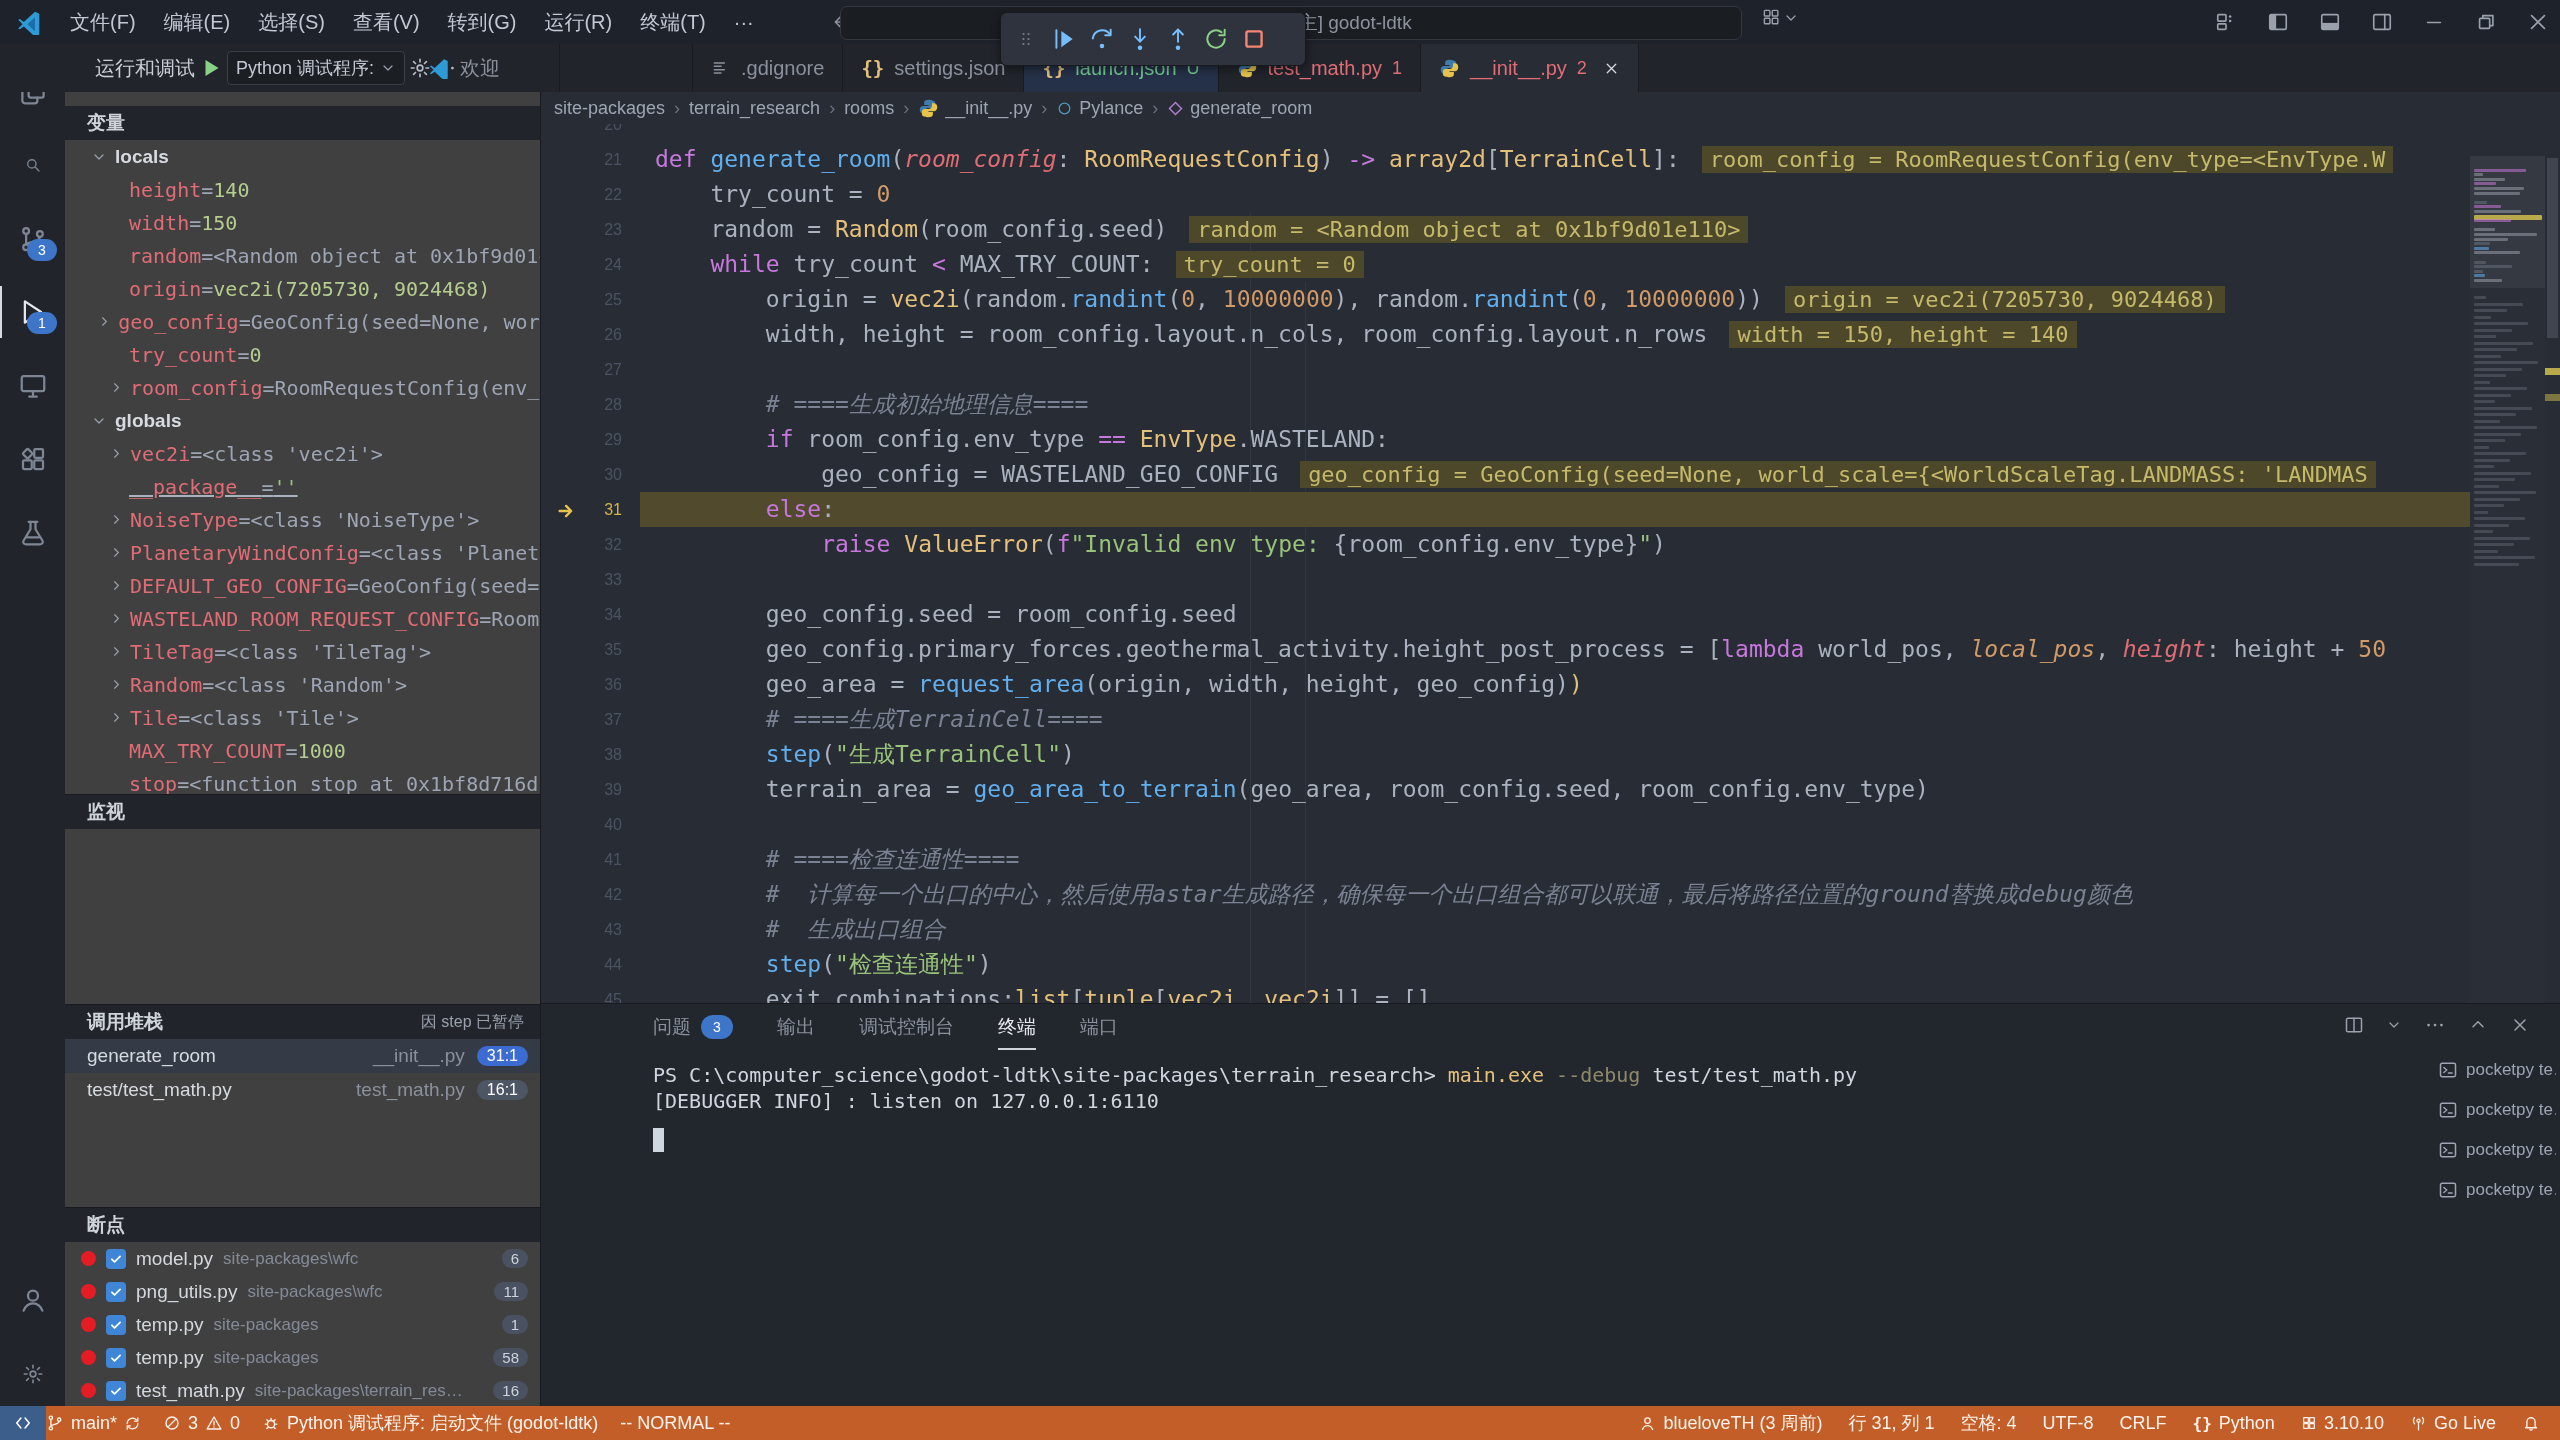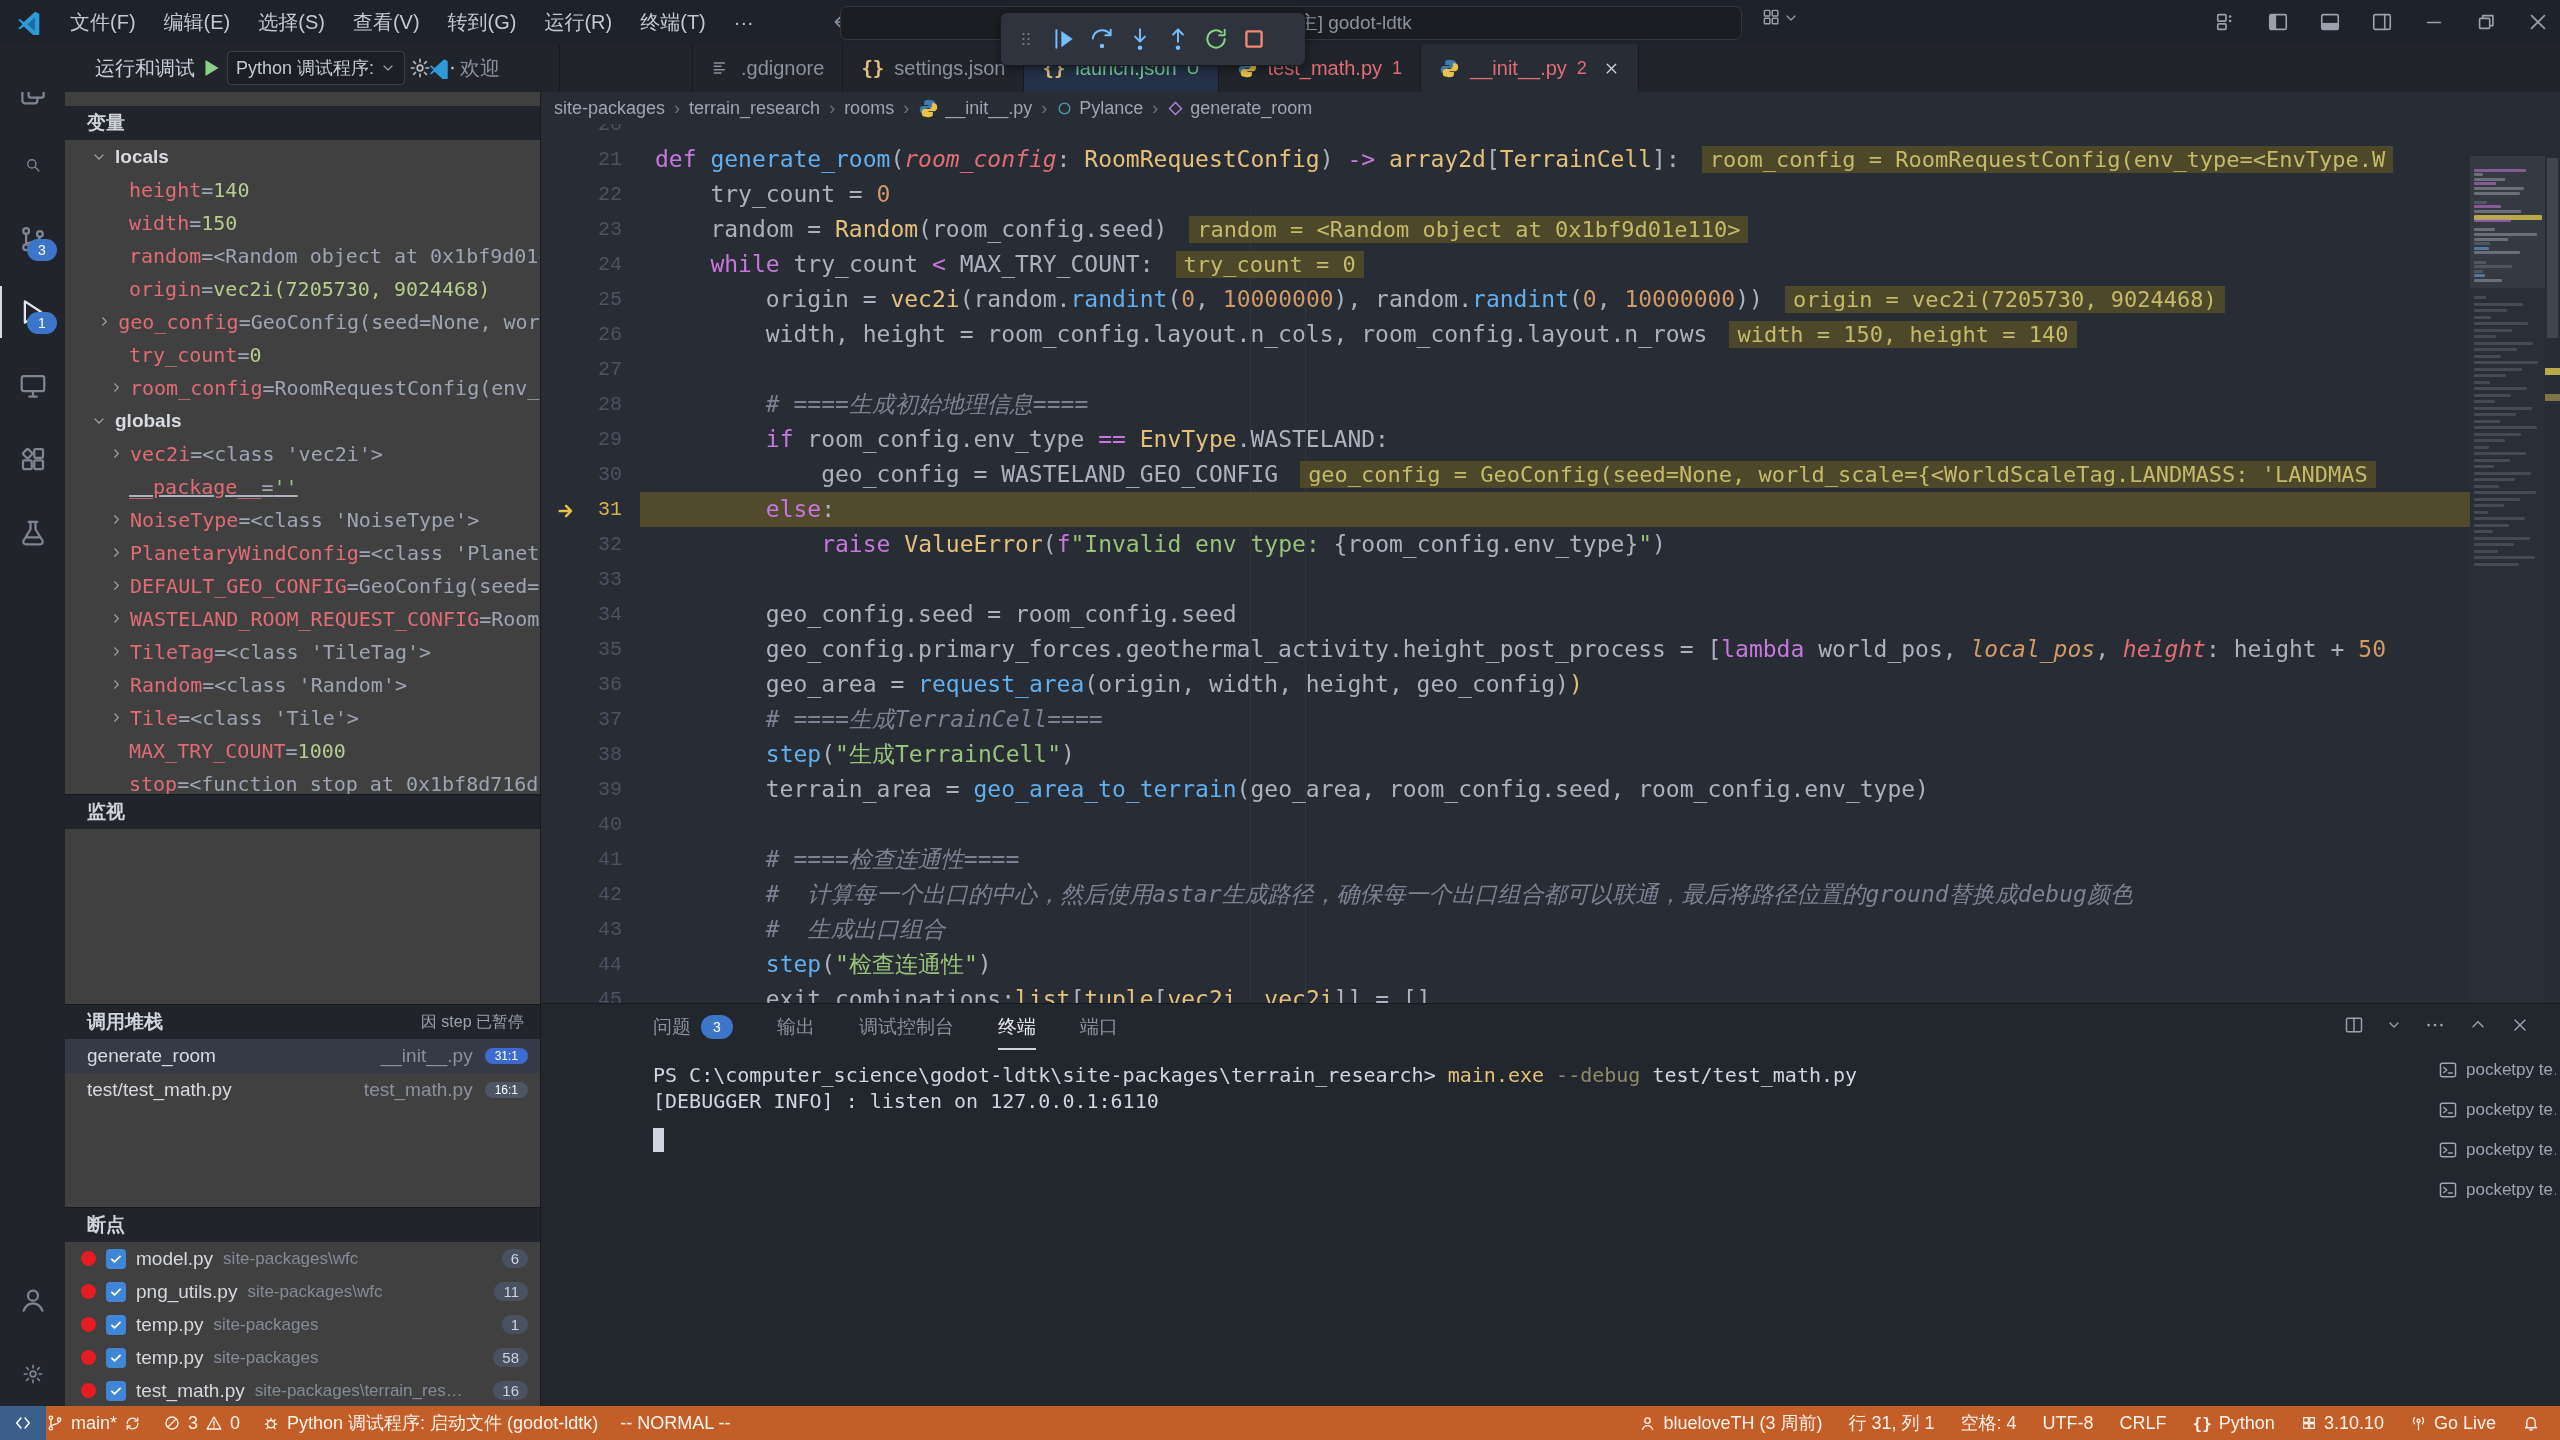--- a/index.html
+++ b/index.html
@@ -61,38 +61,38 @@
   .var-row{height:33px;display:flex;align-items:center;white-space:nowrap;overflow:hidden;}
   .var-name{color:#e06c75;}
   .var-punc{color:#9da5b4;}
   .v-num{color:#b5ce8f;} .v-obj{color:#9da5b4;} .v-str{color:#98c379;}
   .tw{color:#9aa1ad;flex:none;}
   .grp-label{color:#d7dae0;font-weight:bold;font-family:"Liberation Sans",sans-serif;font-size:19px;}
   .stack-row{height:34px;display:flex;align-items:center;padding:0 12px 0 22px;font-size:19px;gap:12px;}
   .stack-row.sel{background:#343b47;}
   .stack-name{color:#d7dae0;}
   .stack-file{color:#8a919d;margin-left:auto;}
-  .stack-badge{flex:none;padding:1px 10px;border-radius:12px;font-size:12px;color:#fff;}
+  .stack-badge{flex:none;padding:1px 10px;border-radius:12px;font-size:16px;color:#fff;}
   .bp-row{height:33px;display:flex;align-items:center;padding:0 12px 0 16px;gap:10px;font-size:19px;white-space:nowrap;overflow:hidden;}
   .bp-dot{width:15px;height:15px;border-radius:50%;background:#e51c23;flex:none;}
   .bp-check{width:20px;height:20px;border-radius:4px;background:#3f87d6;display:flex;align-items:center;justify-content:center;flex:none;}
   .bp-file{color:#d4d8de;}
   .bp-path{color:#848b98;font-size:17px;}
   .bp-badge{margin-left:auto;flex:none;background:#4a5160;color:#cdd3dd;border-radius:11px;font-size:15px;padding:1px 9px;}
 
   
   #editorcol{position:absolute;left:540px;top:92px;width:2020px;height:1314px;background:#282c34;}
   #breadcrumb{position:absolute;left:0;top:0;width:100%;height:32px;display:flex;align-items:center;
               padding-left:14px;box-sizing:border-box;font-size:18px;color:#9da5b4;gap:9px;}
   .bc-sep{color:#6b7280;}
   #editor{position:absolute;left:0;top:32px;width:2020px;height:879px;overflow:hidden;}
   .crow{position:absolute;left:0;width:1930px;height:35px;overflow:hidden;}
   .crow .band{position:absolute;left:100px;right:0;top:0;bottom:0;background:#514a2d;}
-  .ln{position:absolute;left:0;top:0;width:82px;text-align:right;font-family:Liberation Mono, monospace;
-      font-size:20px;line-height:35px;color:#4b5363;}
+  .ln{position:absolute;left:0;top:0;width:82px;text-align:right;font-family:Liberation Sans, sans-serif;
+      font-size:16px;line-height:35px;color:#4b5363;}
   .ln.cur{color:#d3b54a;}
   .codetext{position:absolute;left:115px;top:0;font-family:"DejaVu Sans Mono",monospace;font-size:23px;
             line-height:35px;white-space:pre;}
   .tok-d{color:#abb2bf}.tok-k{color:#c678dd}.tok-f{color:#61afef}.tok-t{color:#e5c07b}.tok-n{color:#d19a66}
   .tok-s{color:#98c379}.tok-c{color:#7a8293;font-style:italic}.tok-p{color:#e06c75;font-style:italic}
   .tok-o{color:#d19a66;font-style:italic}
   .inlineval{background:#4e482b;color:#c5b96a;margin-left:22px;padding:1px 8px;font-size:22px;white-space:pre;}
   .cur-arrow{position:absolute;left:16px;top:8px;color:#e8c34b;}
   .indent-guide{position:absolute;width:1px;background:rgba(255,255,255,.05);}
   #minimap{position:absolute;right:15px;top:32px;width:75px;height:879px;background:#2a2e36;}

